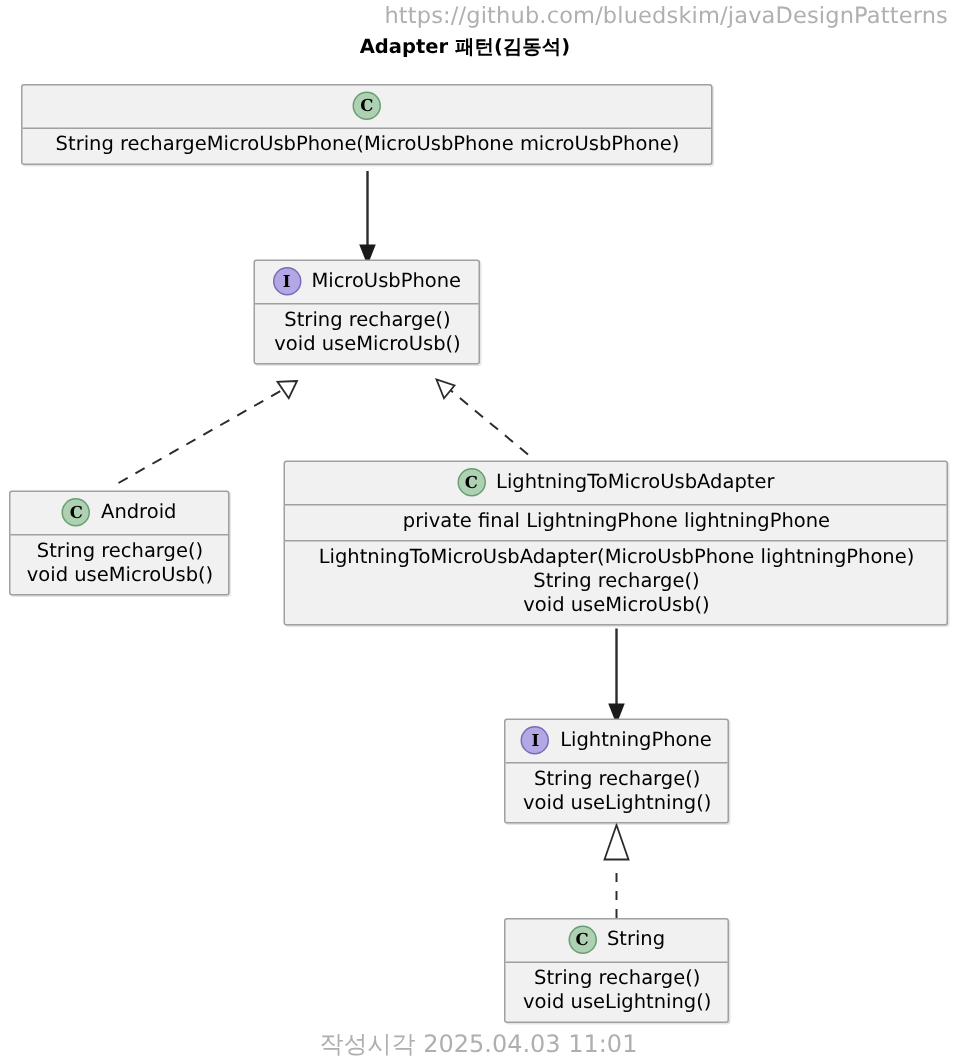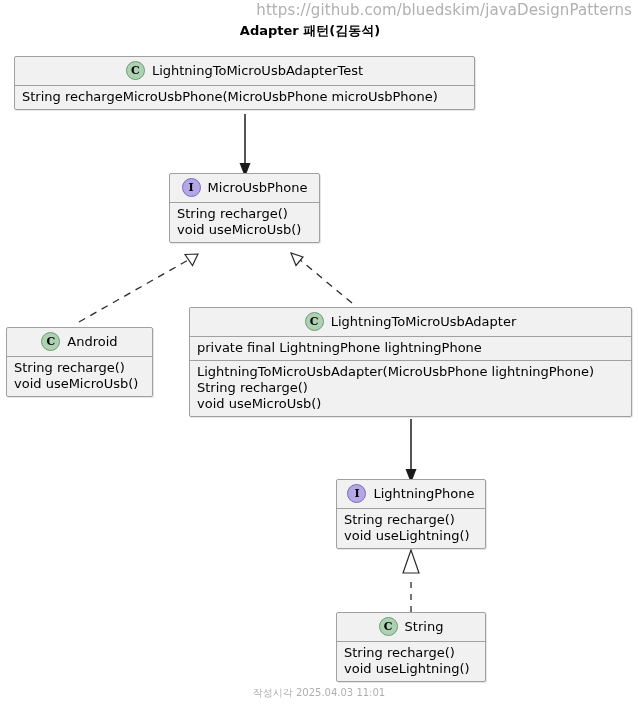--- a/index.html
+++ b/index.html
@@ -35,21 +35,21 @@
     font-size: 13px;
     font-weight: bold;
     color: #000000;
   }
   .footer-note {
     position: absolute;
     top: 686px;
     left: 0;
     width: 638px;
     text-align: center;
-    font-size: 10px;
+    font-size: 16px;
     color: #AFAFAF;
   }
 
   
   .uml-box {
     position: absolute;
     box-sizing: border-box;
     background: #F1F1F1;
     border: 1px solid #A0A0A0;
     border-radius: 2px;
@@ -65,20 +65,21 @@
     border-bottom: 1px solid #A0A0A0;
     font-size: 13px;
     white-space: nowrap;
   }
   .uml-compartment {
     box-sizing: border-box;
     padding: 3px 6px 4px 7px;
     font-size: 13px;
     line-height: 16px;
     white-space: nowrap;
+    text-align: center;
   }
   .uml-compartment + .uml-compartment {
     border-top: 1px solid #A0A0A0;
   }
   .uml-name.iface {
   }
 
   
   .stereo {
     width: 17px;
@@ -144,21 +145,20 @@
 
   <g>
     <line x1="411" y1="612" x2="411" y2="576" stroke="#2B2B2B" stroke-width="1.3" stroke-dasharray="6,6"></line>
     <polygon points="411,550 403,573 419,573" fill="#FFFFFF" stroke="#2B2B2B" stroke-width="1.2" stroke-linejoin="miter"></polygon>
   </g>
 </svg>
 
 <div class="uml-box" style="left:14px; top:56px; width:461px;">
   <div class="uml-header">
     <span class="stereo cls">C</span>
-    <span class="uml-name">LightningToMicroUsbAdapterTest</span>
   </div>
   <div class="uml-compartment">
     <div>String rechargeMicroUsbPhone(MicroUsbPhone microUsbPhone)</div>
   </div>
 </div>
 
 <div class="uml-box" style="left:169px; top:173px; width:151px;">
   <div class="uml-header">
     <span class="stereo ifc">I</span>
     <span class="uml-name iface">MicroUsbPhone</span>

